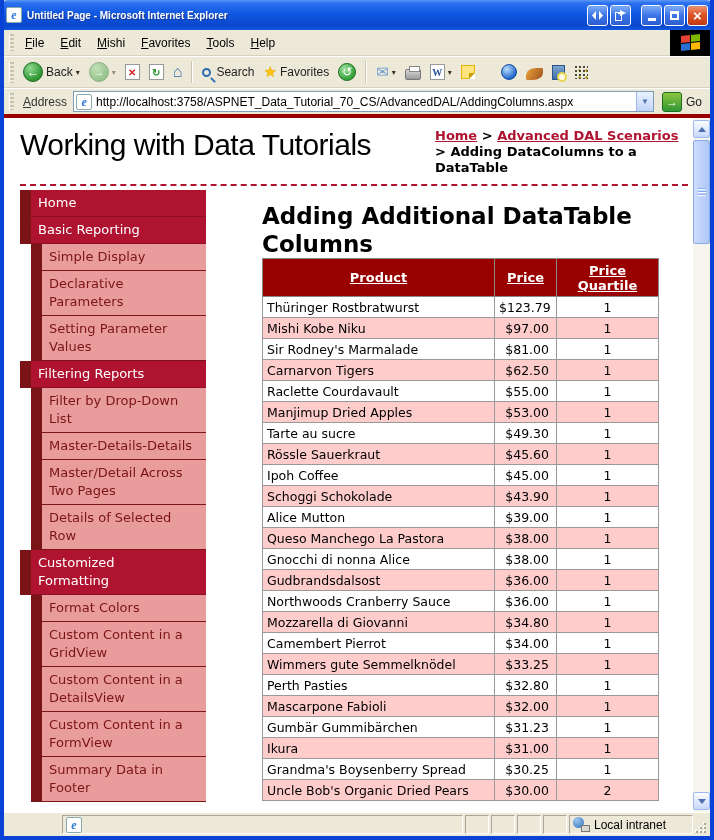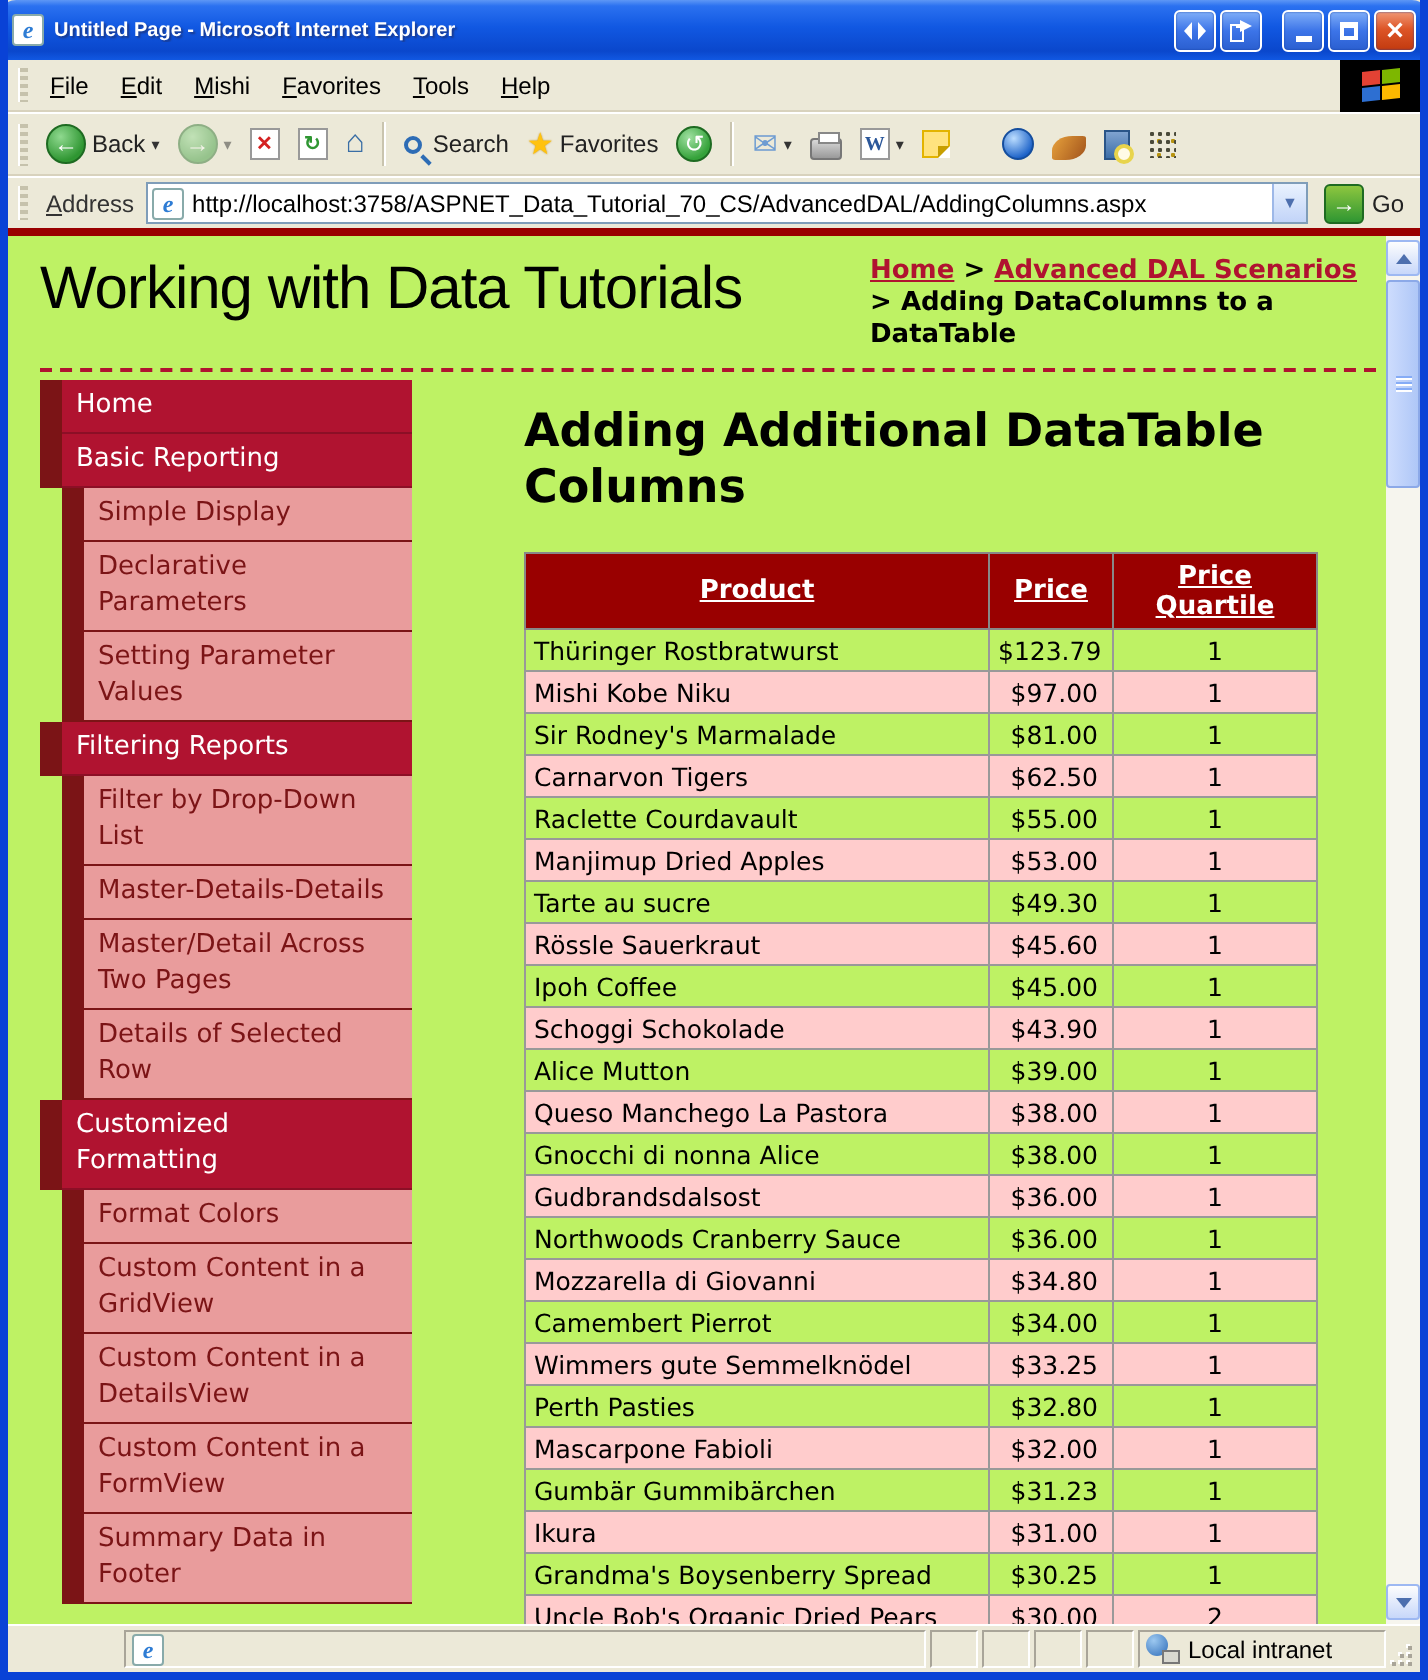--- a/index.html
+++ b/index.html
@@ -77,41 +77,41 @@
   .addressbar{height:26px;display:flex;align-items:center;border-top:1px solid #fff;padding:0 4px 0 2px;gap:4px;}
   .addr-label{font-size:12px;color:#333;padding:0 2px;}
   .addr-label::first-letter{text-decoration:underline;}
   .addr-input{flex:1;height:21px;background:#fff;border:1px solid #7F9DB9;display:flex;align-items:center;gap:4px;padding:0 0 0 2px;overflow:hidden;}
   .addr-url{font-size:12px;color:#000;white-space:nowrap;flex:1;overflow:hidden;}
   .addr-dd{width:17px;height:19px;background:linear-gradient(180deg,#E9F2FE,#C2D4F8);border-left:1px solid #9DB8E8;display:flex;align-items:center;justify-content:center;font-size:8px;color:#4D6FAE;flex:none;}
   .go{display:flex;align-items:center;gap:4px;padding:0 4px;}
   .go-btn{width:20px;height:20px;border-radius:3px;background:linear-gradient(180deg,#8DC63F,#2F9632);border:1px solid #1E6B22;color:#fff;display:inline-flex;align-items:center;justify-content:center;font-weight:bold;font-size:12px;}
   .go-label{font-size:12px;color:#222;}
   
-  .content{height:698px;background:#bef264;border-top:4px solid #990000;position:relative;}
+  .content{height:698px;background:#ffffff;border-top:4px solid #990000;position:relative;}
   .page{margin-right:17px;height:694px;overflow:hidden;font-family:"DejaVu Sans",sans-serif;}
   .page-header{position:relative;height:66px;}
   .site-title{position:absolute;left:16px;top:10px;font-family:"Liberation Sans",sans-serif;
     font-size:30px;color:#000;letter-spacing:-0.5px;white-space:nowrap;}
   .crumbs{position:absolute;right:6px;top:10px;width:252px;font-size:13px;font-weight:bold;line-height:16px;color:#000;}
   .crumbs a{color:#B01330;text-decoration:underline;cursor:pointer;}
   .dashed{border-bottom:2px dashed #B01330;margin:0 5px 0 16px;}
   .body-row{display:flex;align-items:flex-start;}
   
   .sidebar{width:186px;margin-left:16px;margin-top:4px;flex:none;font-size:13px;}
   .side-item{display:flex;cursor:pointer;}
   .side-item .tab{width:11px;background:#7B1416;flex:none;}
   .side-item .bar{flex:1;line-height:18px;}
   .side-item.header .bar{background:#B01330;color:#fff;padding:4px 40px 4px 7px;border-bottom:1px solid #8C0F26;}
   .side-item.sub{margin-left:11px;}
   .side-item.sub .bar{background:#E99C9C;color:#7B1416;padding:4px 6px 4px 7px;border-bottom:1px solid #7B1416;}
   
   .main{margin-left:56px;width:400px;}
   .doc-heading{font-size:23px;font-weight:bold;line-height:28px;margin:16px 0 0 0;color:#000;}
-  table.products{border-collapse:collapse;margin-top:18px;width:396px;table-layout:fixed;font-size:12.5px;}
+  table.products{border-collapse:collapse;width:396px;table-layout:fixed;font-size:12.5px;}
   table.products col.c0{width:232px;} table.products col.c1{width:62px;} table.products col.c2{width:102px;}
   table.products th{background:#990000;color:#fff;height:38px;border:1px solid #888;text-align:center;font-size:13px;padding:2px;}
   table.products th a{color:#fff;text-decoration:underline;cursor:pointer;}
   table.products td{border:1px solid #999;height:21px;padding:0 4px;white-space:nowrap;overflow:hidden;color:#000;}
   table.products td.c-price{text-align:right;padding-right:7px;}
   table.products td.c-quartile{text-align:center;}
   table.products tr.alt td{background:#FFCCCC;}
   
   .vscroll{position:absolute;top:0;right:0;width:17px;height:694px;background:#F6F5EE;}
   .sc-btn{position:absolute;left:0;width:17px;height:18px;border:1px solid #9DB8F2;border-radius:2px;

